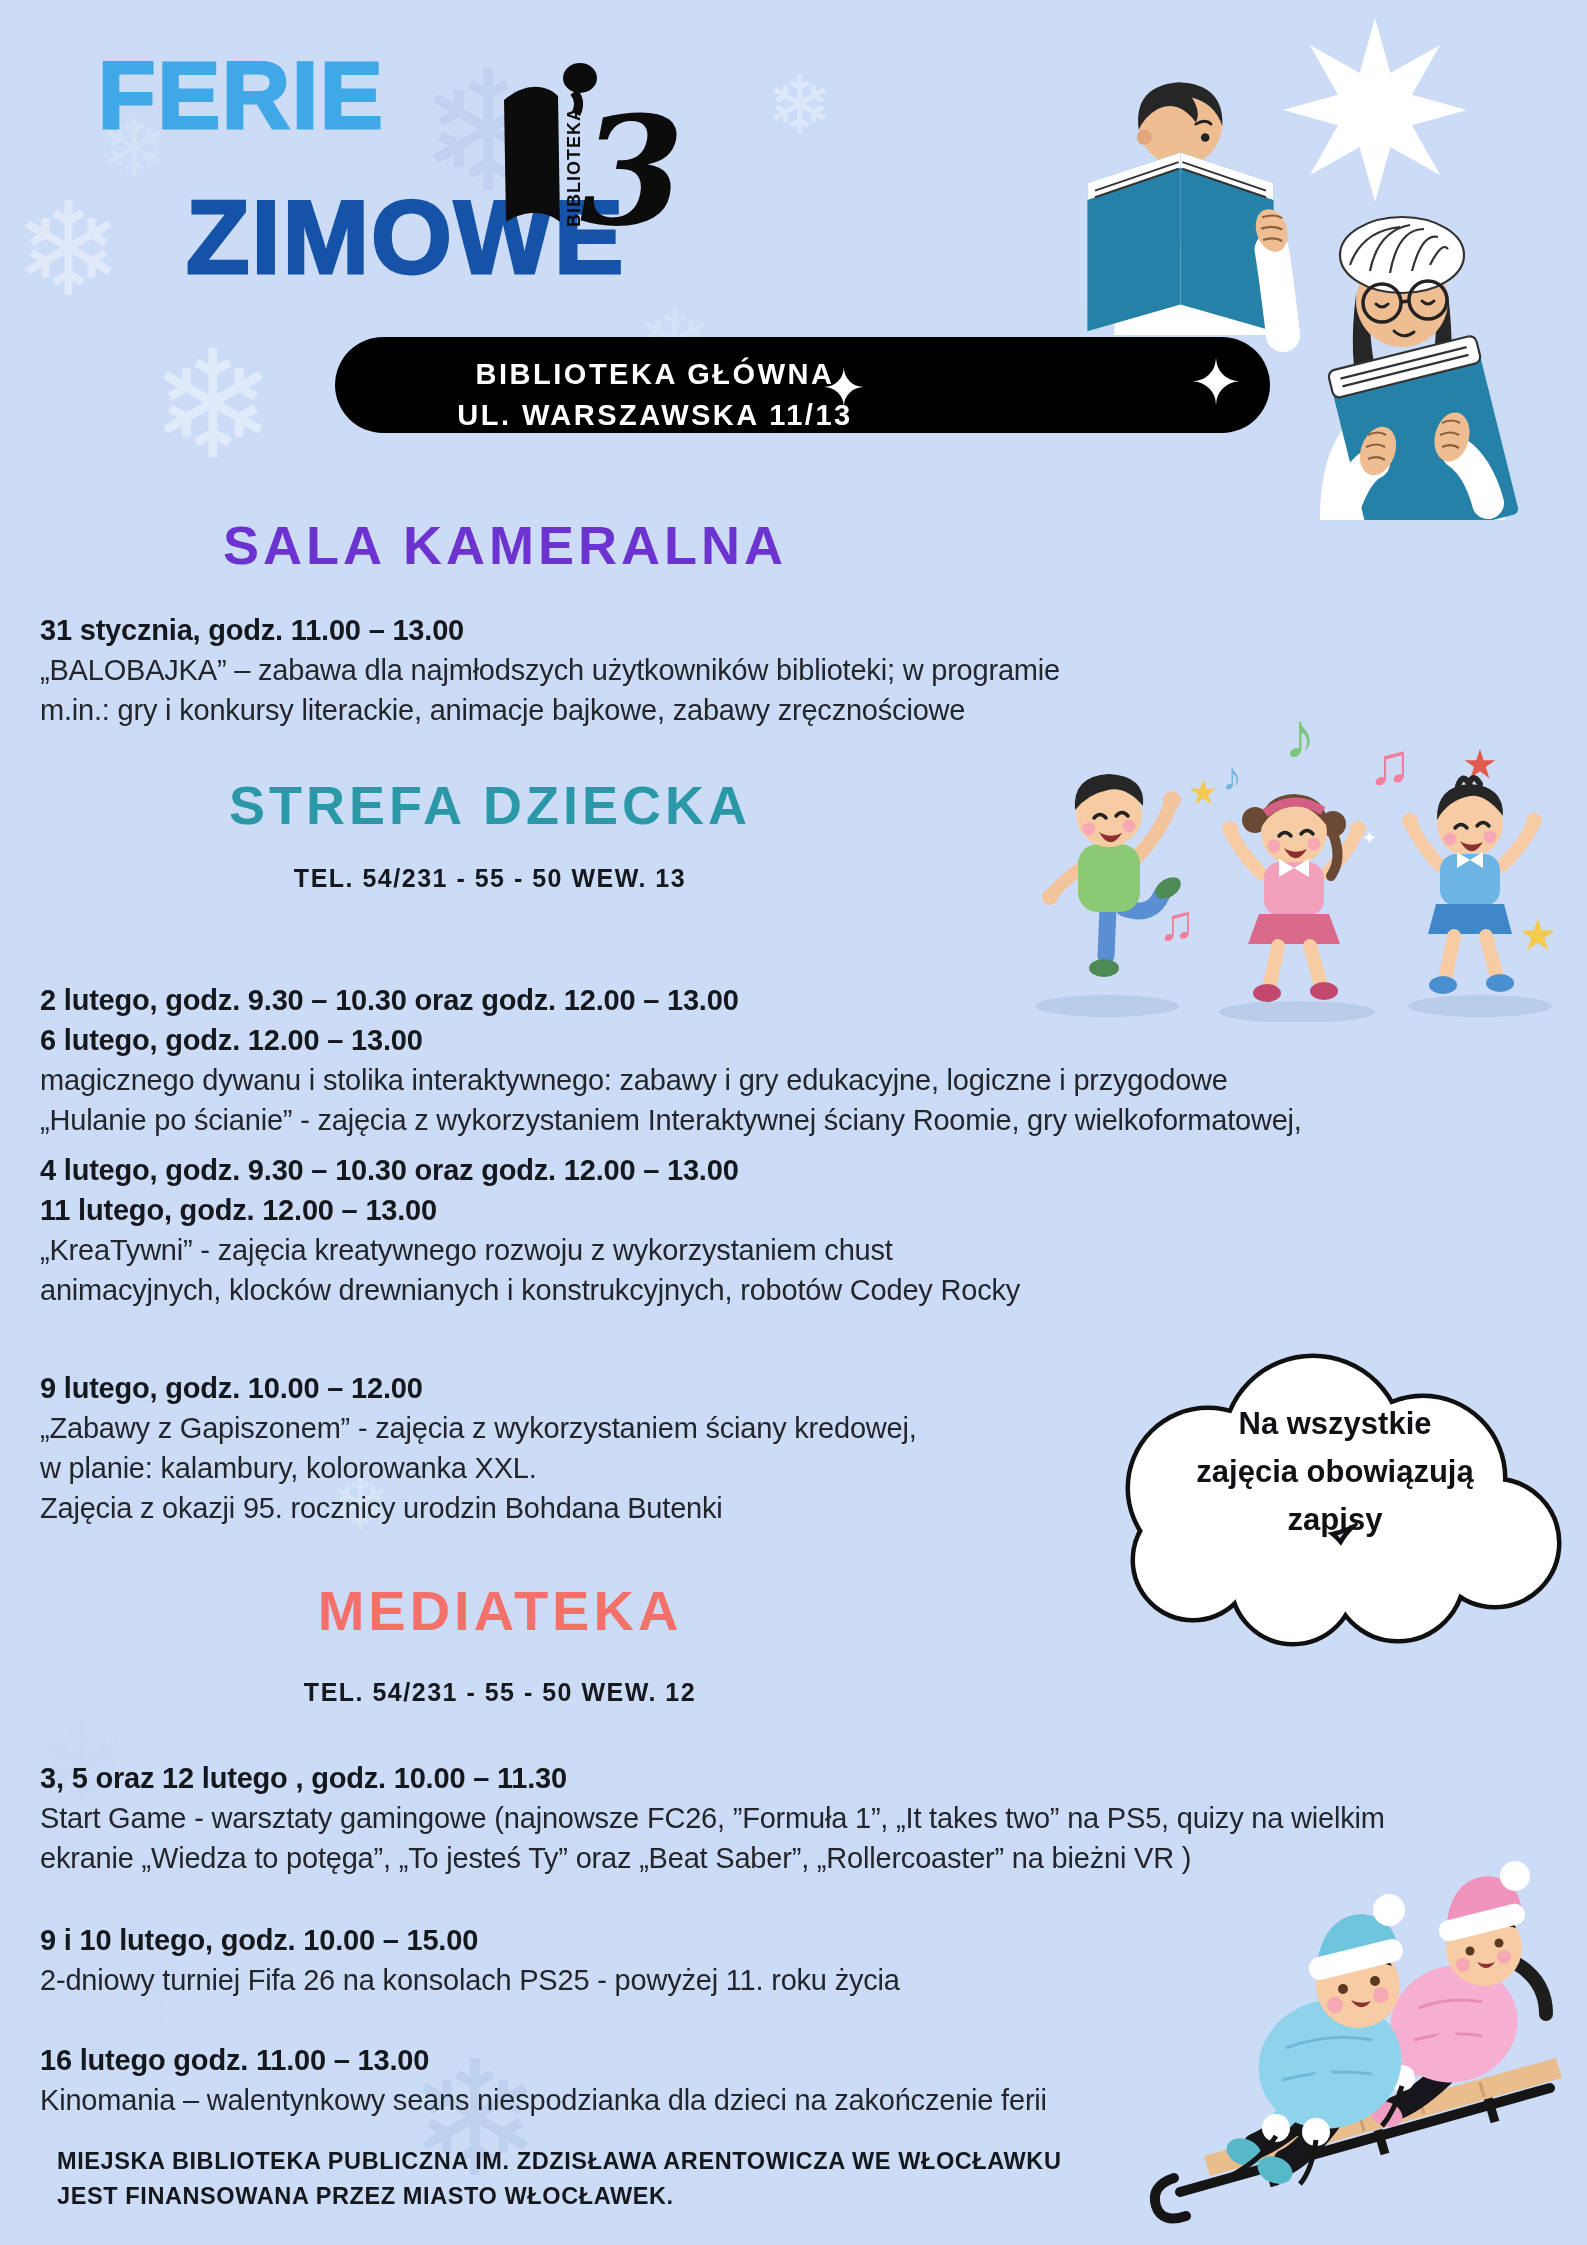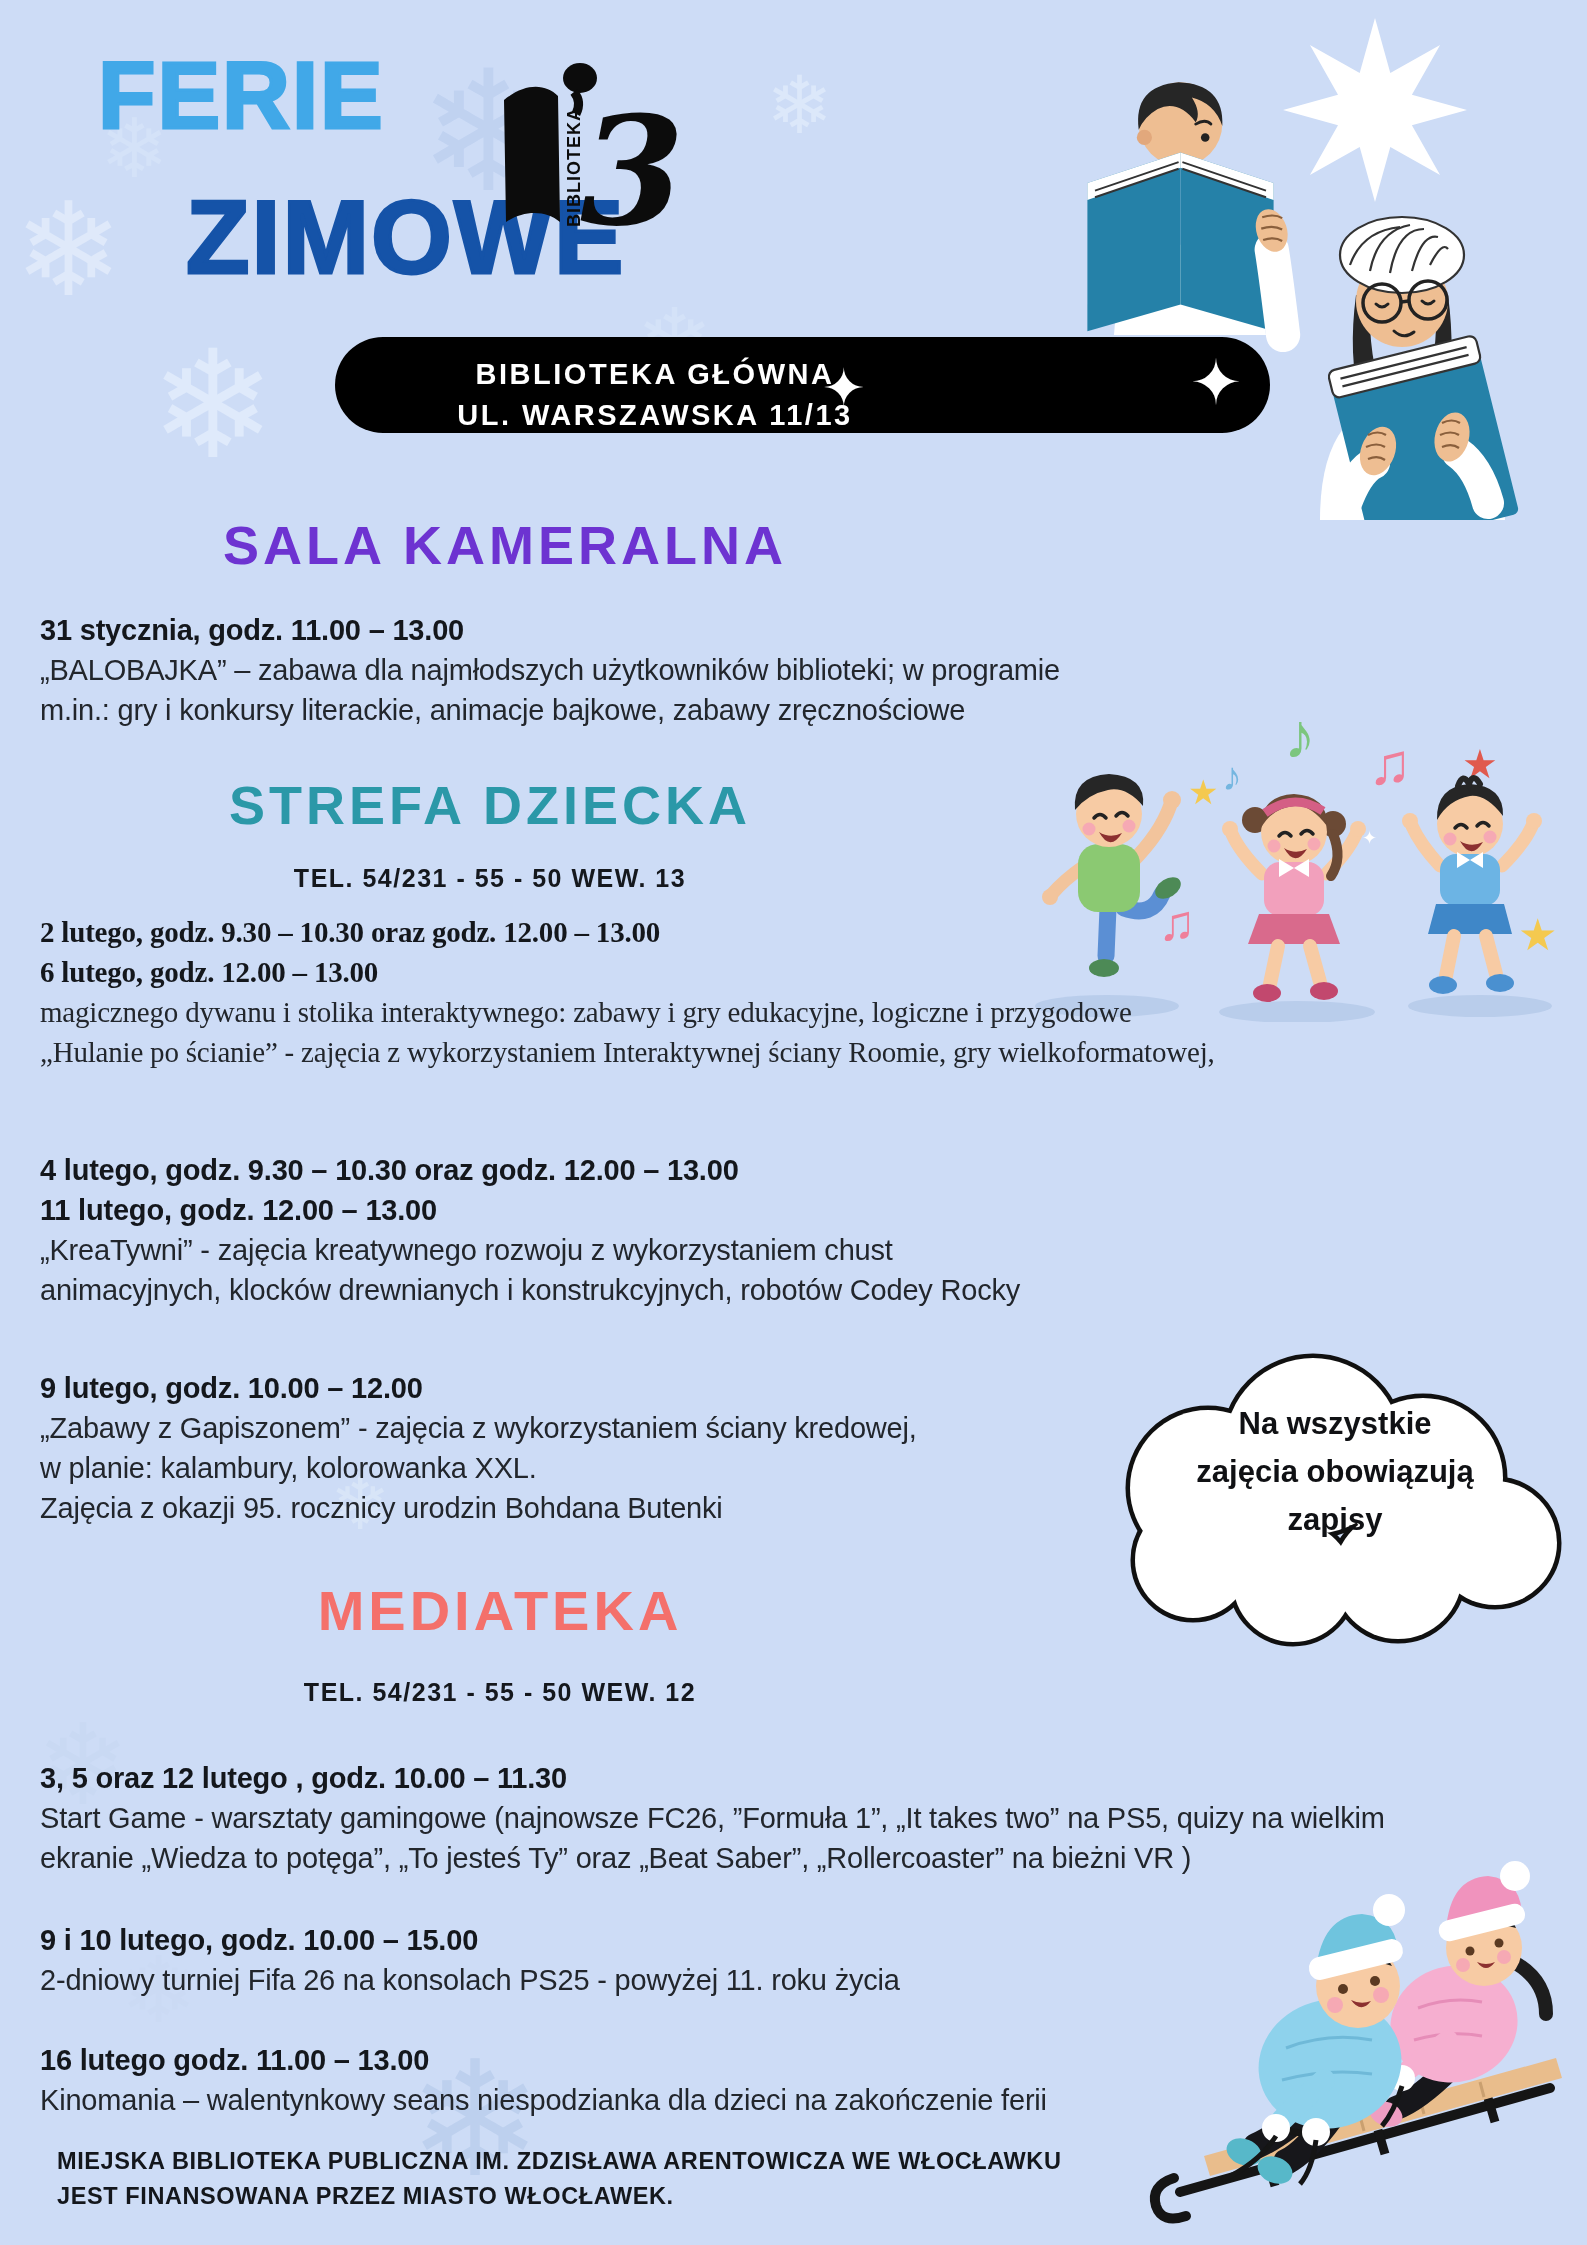--- a/index.html
+++ b/index.html
@@ -219,21 +219,21 @@
         <path d="M458,168 l13,-8 l0,16 Z" fill="#ffffff"></path>
         <path d="M424,212 L492,212 L500,242 L416,242 Z" fill="#3f87c8"></path>
         <path d="M442,244 L434,284" stroke="#f7cba4" stroke-width="14" stroke-linecap="round"></path>
         <path d="M474,244 L484,282" stroke="#f7cba4" stroke-width="14" stroke-linecap="round"></path>
         <ellipse cx="431" cy="293" rx="14" ry="9" fill="#4a90d0"></ellipse>
         <ellipse cx="488" cy="291" rx="14" ry="9" fill="#4a90d0"></ellipse>
       </g>
     </svg>
   </div>
 
-  <div class="ev" style="top:912px;font-family:Liberation Serif, serif;">
+  <div class="ev" style="top:980px;">
     <div class="date">2 lutego, godz. 9.30 – 10.30 oraz godz. 12.00 – 13.00</div>
     <div class="date">6 lutego, godz. 12.00 – 13.00</div>
     <div class="desc">magicznego dywanu i stolika interaktywnego: zabawy i gry edukacyjne, logiczne i przygodowe</div>
     <div class="desc">„Hulanie po ścianie” - zajęcia z wykorzystaniem Interaktywnej ściany Roomie, gry wielkoformatowej,</div>
   </div>
 
   <div class="ev" style="top:1150px;">
     <div class="date">4 lutego, godz. 9.30 – 10.30 oraz godz. 12.00 – 13.00</div>
     <div class="date">11 lutego, godz. 12.00 – 13.00</div>
     <div class="desc">„KreaTywni” - zajęcia kreatywnego rozwoju z wykorzystaniem chust</div>

